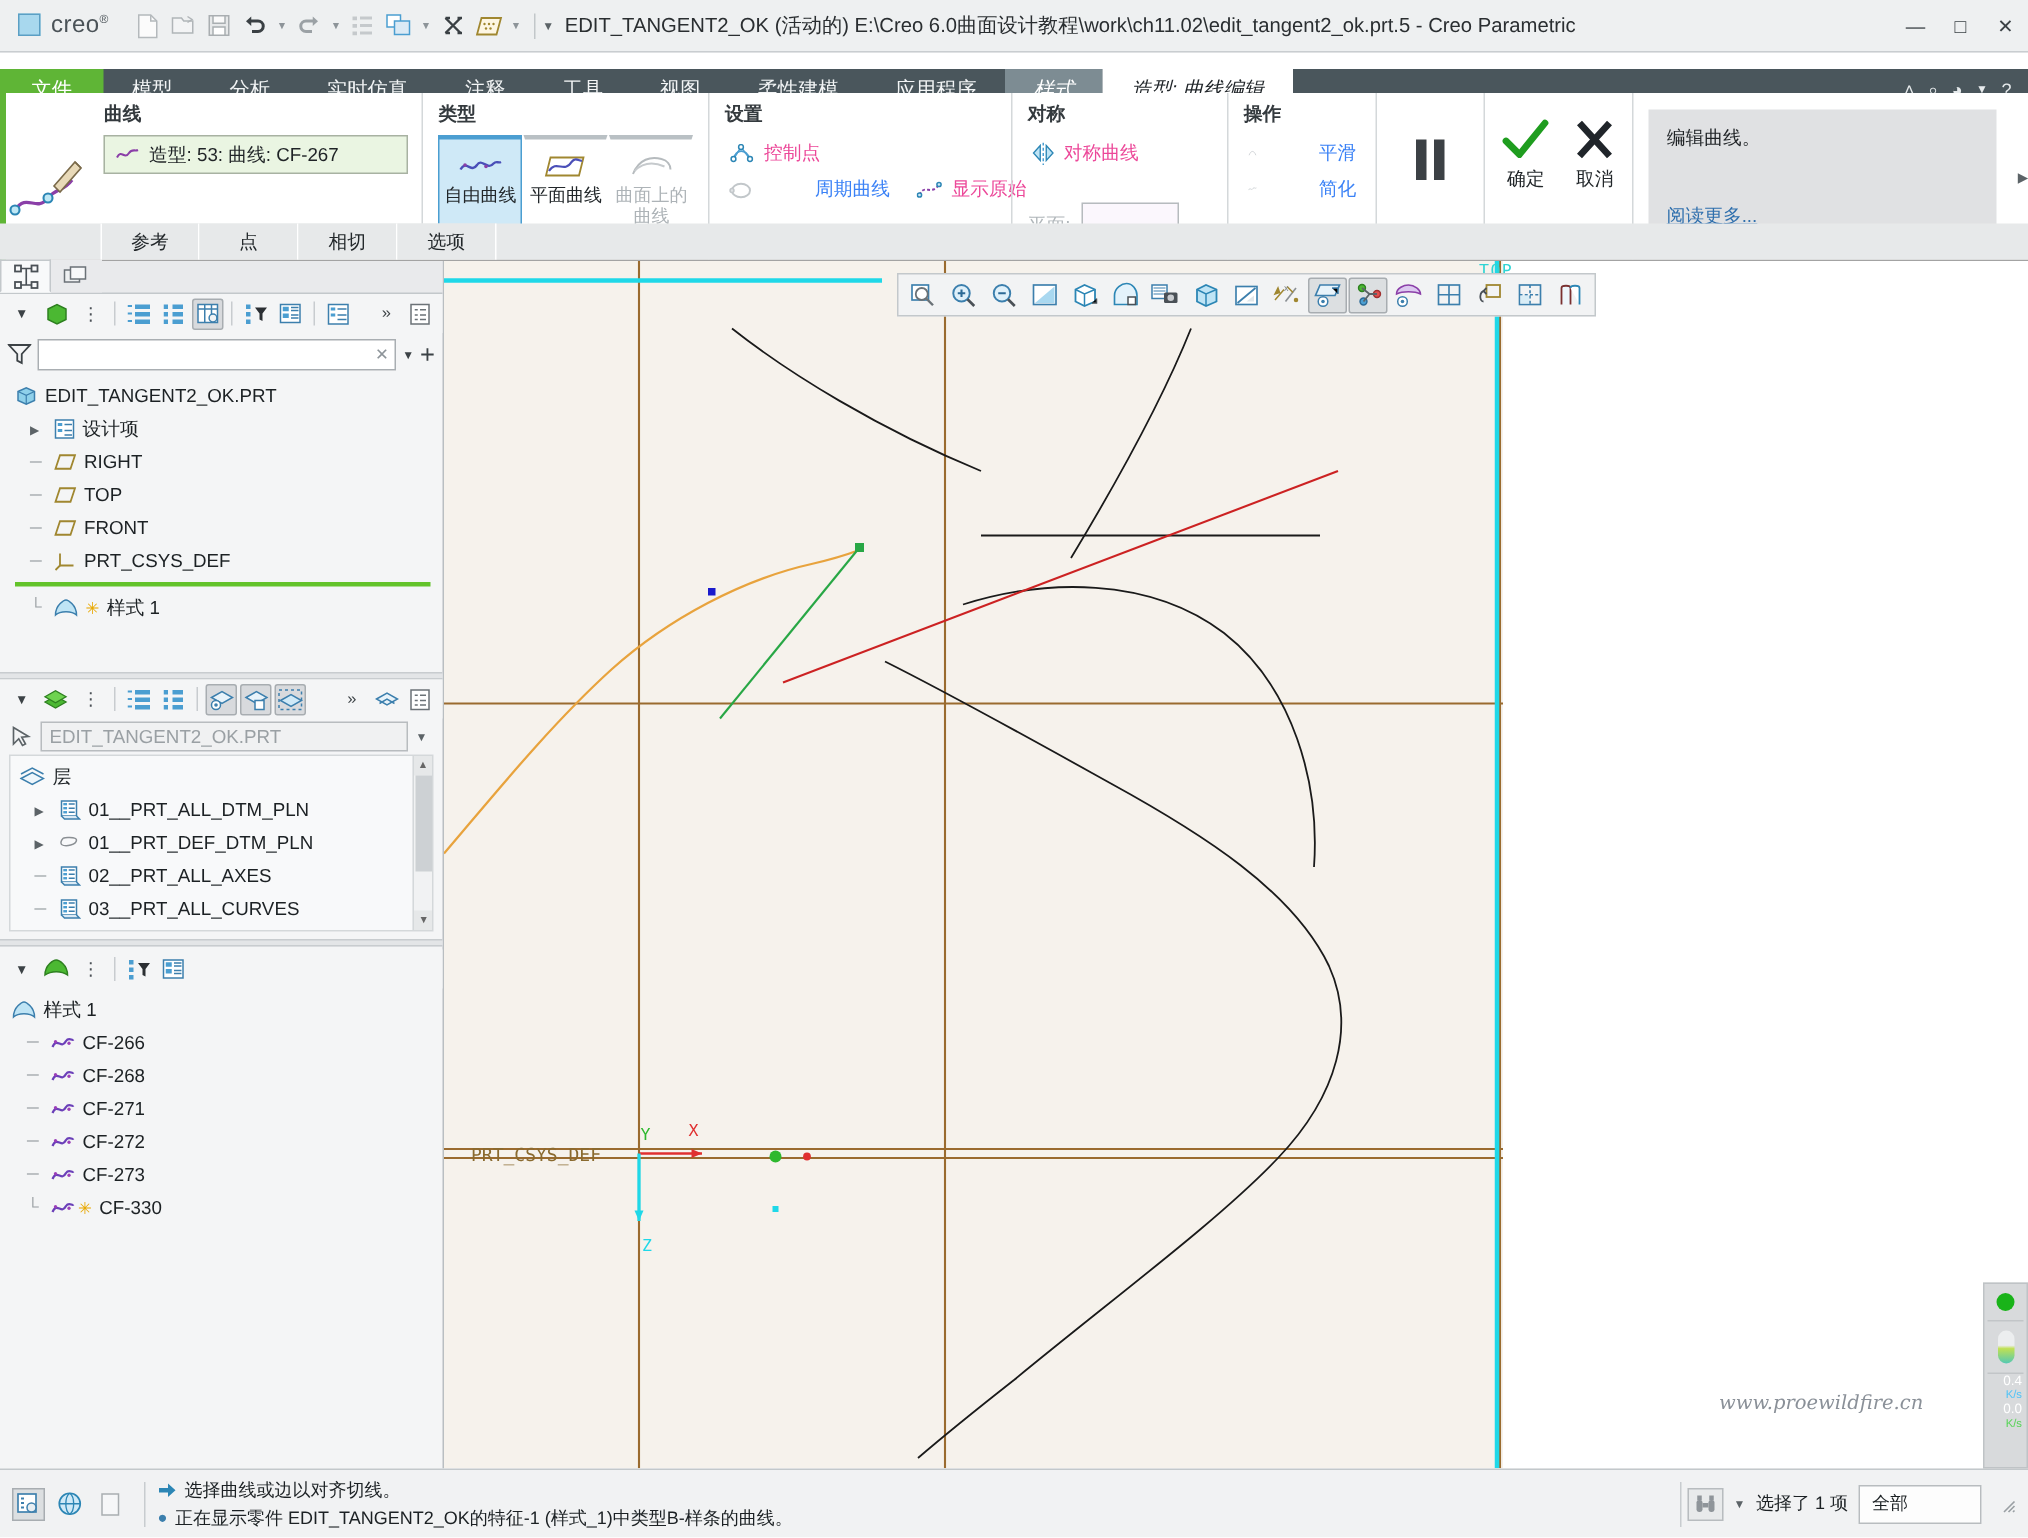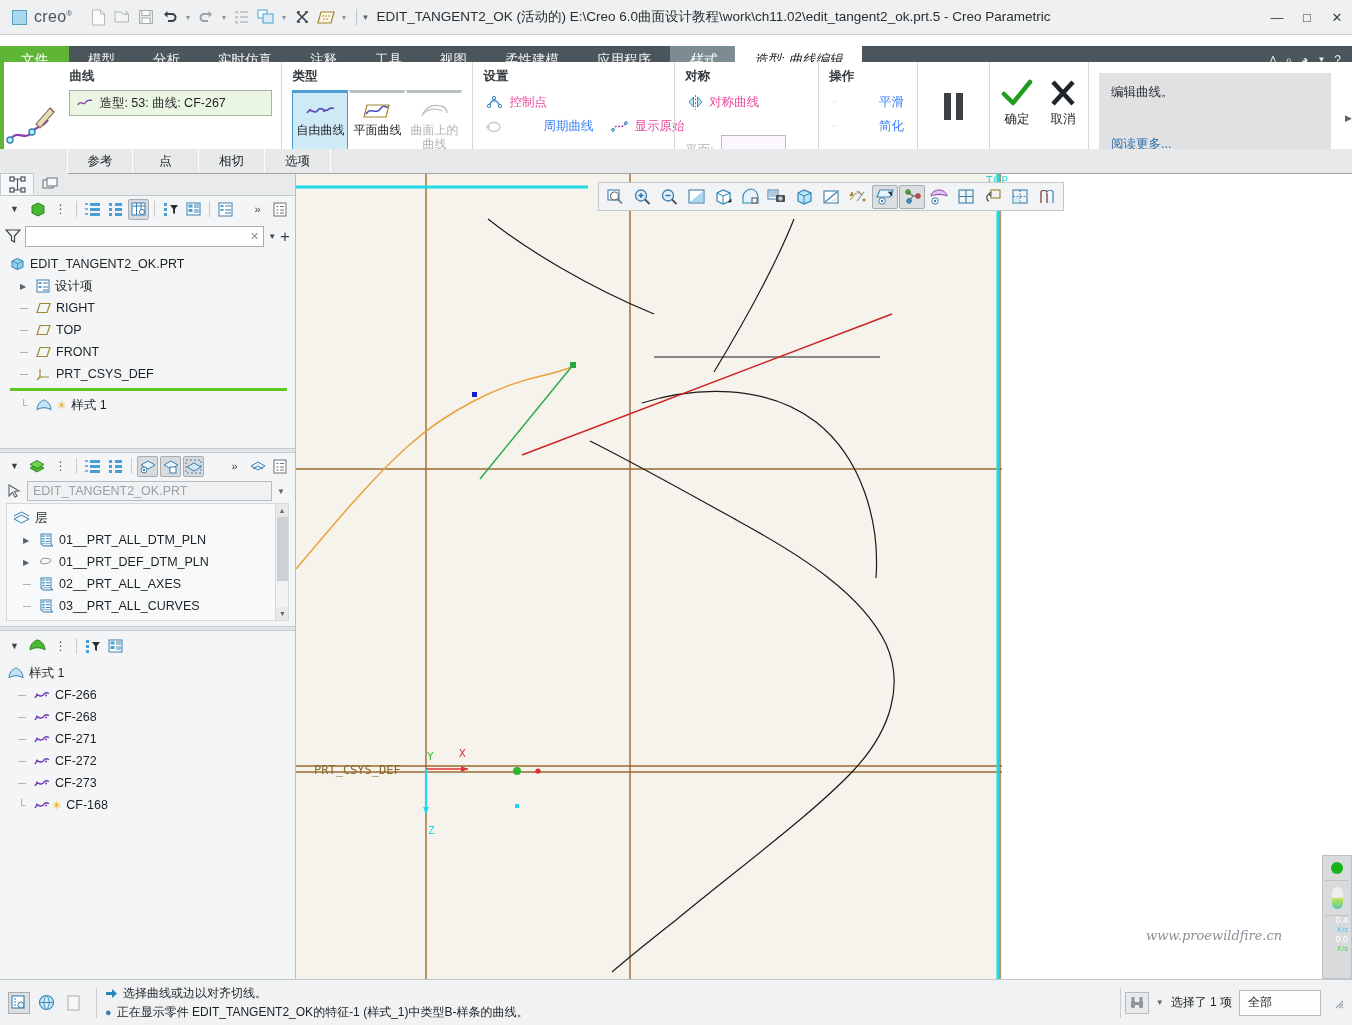--- a/index.html
+++ b/index.html
@@ -924,21 +924,21 @@
           <span>CF-273</span>
         </div>
         <div class="trow ind1">
           <span class="tdash">└</span>
           <svg width="16" height="11" viewBox="0 0 16 11">
               <path d="M1 8 C4 1,7 10,10 4 C12 1,14 4,15 3" fill="none" stroke="#6a3fb8" stroke-width="1.5"></path>
               <circle cx="3" cy="4.5" r="1.1" fill="#9b3fb8"></circle>
               <circle cx="12" cy="5.5" r="1.1" fill="#9b3fb8"></circle>
             </svg>
           <span style="color:#e8a800;font-size:11px;margin-left:-3px">✳</span>
-          <span>CF-168</span>
+          <span>CF-330</span>
         </div>
       </div>
     </div>
   </div>
 
   <div class="viewport">
 
     <svg width="1056" height="805" viewBox="0 0 1056 805" style="position:absolute;left:0;top:0">
 
       <rect x="0" y="0" width="706" height="805" fill="#f6f2ec"></rect>

